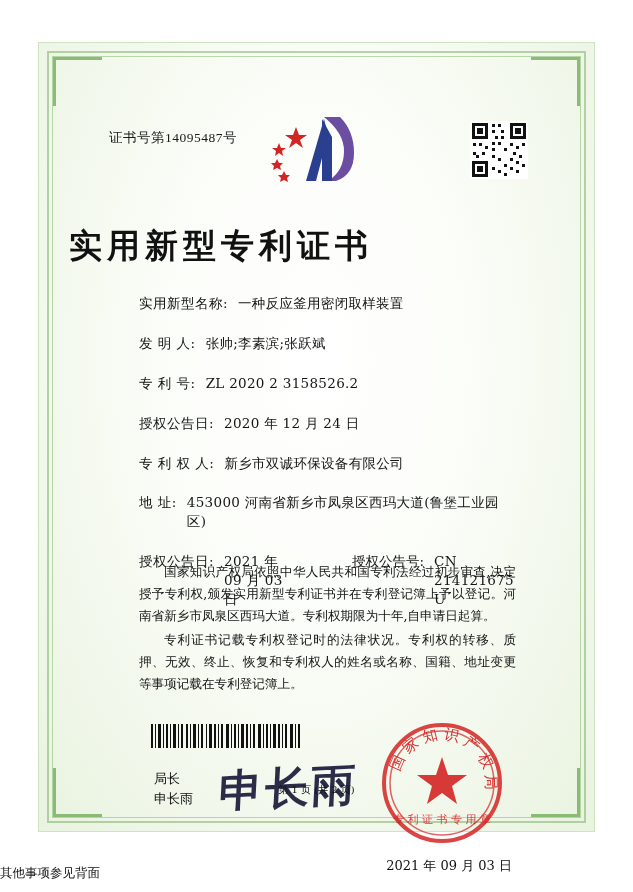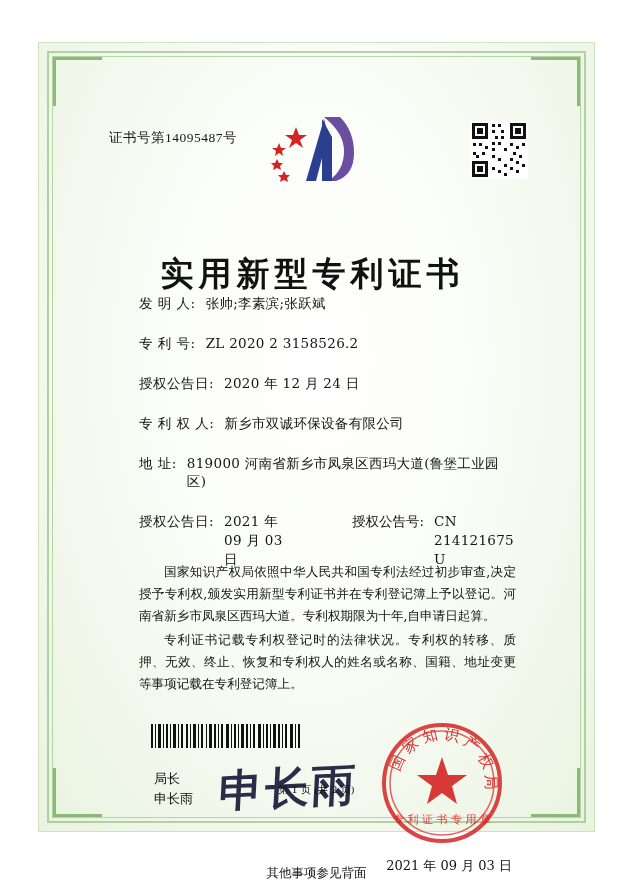--- a/index.html
+++ b/index.html
@@ -103,27 +103,25 @@
     top: 52px;
     width: 58px;
     height: 58px;
   }
 
   .title {
     position: absolute;
     left: 0;
     right: 8px;
     top: 155px;
-    text-align: center;
     font-size: 33px;
     font-weight: bold;
     letter-spacing: 5px;
     color: #111;
     font-family: "DejaVu Serif", serif;
-    margin-top: 28px;
   }
 
   .fields {
     position: absolute;
     left: 70px;
     right: 50px;
     top: 225px;
   }
   .field {
     display: flex;
@@ -225,21 +223,20 @@
     font-size: 10px;
     font-family: "DejaVu Serif", serif;
     color: #111;
   }
 
   .footer-note {
     position: absolute;
     left: 0;
     right: 0;
     bottom: 10px;
-    text-align: center;
     font-size: 12.5px;
     font-family: "DejaVu Serif", serif;
     color: #111;
   }
 </style>
 </head>
 <body>
 
 <div class="page">
   <div class="cert">
@@ -319,38 +316,42 @@
             <rect x="34" y="52" width="3" height="3"></rect>
               <rect x="46" y="40" width="3" height="3"></rect>
           </g>
         </svg>
       </div>
 
       <div class="title">实用新型专利证书</div>
 
       <div class="fields">
         <div class="field">
+          <span class="label">实用新型名称:</span>
+          <span class="value">一种反应釜用密闭取样装置</span>
+        </div>
+        <div class="field">
           <span class="label">发 明 人:</span>
           <span class="value">张帅;李素滨;张跃斌</span>
         </div>
         <div class="field">
           <span class="label">专 利 号:</span>
           <span class="value">ZL 2020 2 3158526.2</span>
         </div>
         <div class="field">
           <span class="label">授权公告日:</span>
           <span class="value">2020 年 12 月 24 日</span>
         </div>
         <div class="field">
           <span class="label">专 利 权 人:</span>
           <span class="value">新乡市双诚环保设备有限公司</span>
         </div>
         <div class="field">
           <span class="label">地 址:</span>
-          <span class="value">819000 河南省新乡市凤泉区西玛大道(鲁堡工业园区)</span>
+          <span class="value">453000 河南省新乡市凤泉区西玛大道(鲁堡工业园区)</span>
         </div>
         <div class="field two-col">
           <span class="label">授权公告日:</span>
           <span class="value">2021 年 09 月 03 日</span>
           <span class="second">授权公告号:</span>
           <span class="value">CN 214121675 U</span>
         </div>
       </div>
 
       <div class="paras">

